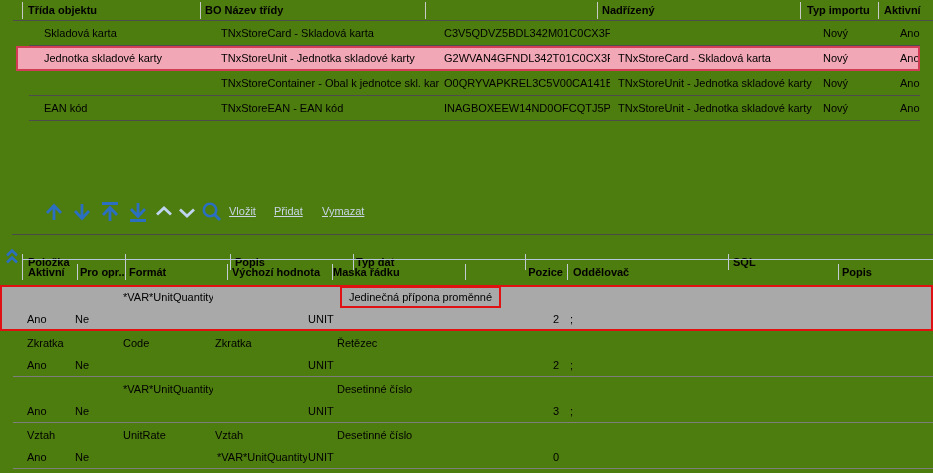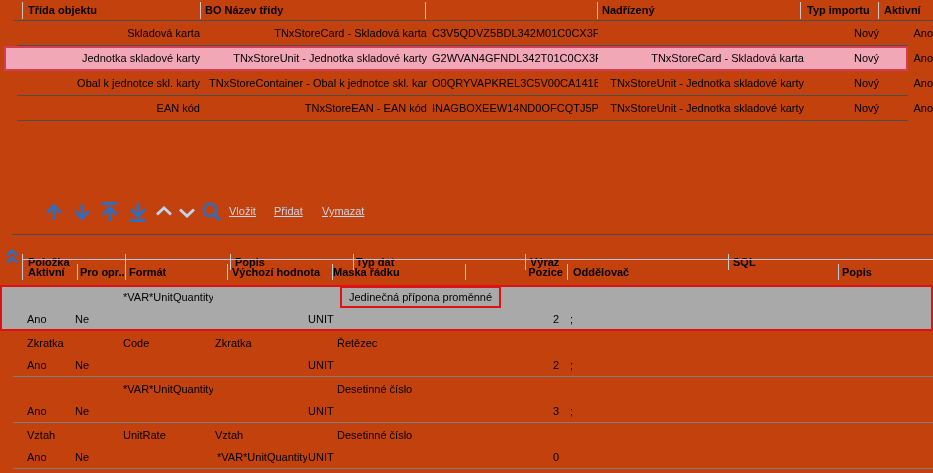--- a/index.html
+++ b/index.html
@@ -1,24 +1,24 @@
 <!DOCTYPE html>
 <html><head>
 <meta charset="utf-8">
 <style>
   html,body{margin:0;padding:0;background:#fff;}
-  #app{position:relative;width:933px;height:473px;background:#c2410c;overflow:hidden;
+  #app{position:relative;width:933px;height:473px;background:#4d7c0f;overflow:hidden;
        font-family:"Liberation Sans",sans-serif;font-size:11px;color:#000;}
   .cell{position:absolute;white-space:nowrap;overflow:hidden;}
   
   #toptable{position:absolute;left:0;top:0;width:933px;height:122px;}
   .t-hdr{position:absolute;left:0;top:0;width:933px;height:21px;}
   .t-hdr .cell{top:0;line-height:21px;font-weight:bold;}
   .t-hdr-line{position:absolute;left:13px;right:0;top:20px;height:1px;background:#4d4d4d;}
-  .t-row{position:absolute;left:4px;width:904px;height:25px;text-align:right;}
+  .t-row{position:absolute;left:16px;width:904px;height:25px;}
   .t-row .cell{top:0;line-height:25px;}
   .t-rowline{position:absolute;left:13px;right:0;bottom:0;height:1px;background:#4d4d4d;}
   .tc1{left:28px;width:168px;} .tc2{left:205px;width:218px;} .tc3{left:428px;width:166px;}
   .tc4{left:602px;width:198px;} .tc5{left:807px;width:68px;} .tc6{left:884px;width:45px;}
   .vsep{position:absolute;width:1px;background:#c9c9c9;top:2px;height:17px;}
   .rowsel-pink{background:#f2a7b6;}
   .selframe{position:absolute;left:0;top:0;right:0;bottom:0;pointer-events:none;}
   .pinkframe{border:2px solid #d23c55;}
   
   #toolbar{position:absolute;left:12px;top:196px;width:933px;height:34px;}
@@ -84,21 +84,20 @@
       <div class="cell tc1">Jednotka skladové karty</div>
       <div class="cell tc2">TNxStoreUnit - Jednotka skladové karty</div>
       <div class="cell tc3">G2WVAN4GFNDL342T01C0CX3FCC</div>
       <div class="cell tc4">TNxStoreCard - Skladová karta</div>
       <div class="cell tc5">Nový</div>
       <div class="cell tc6">Ano</div>
       <div class="selframe pinkframe"></div>
     </div>
 
     <div class="t-row" style="top:71px">
-      <div class="cell tc1">Obal k jednotce skl. karty</div>
       <div class="cell tc2">TNxStoreContainer - Obal k jednotce skl. karty</div>
       <div class="cell tc3">O0QRYVAPKREL3C5V00CA141B44</div>
       <div class="cell tc4">TNxStoreUnit - Jednotka skladové karty</div>
       <div class="cell tc5">Nový</div>
       <div class="cell tc6">Ano</div>
       <div class="t-rowline"></div>
     </div>
 
     <div class="t-row" style="top:96px">
       <div class="cell tc1">EAN kód</div>
@@ -146,21 +145,20 @@
 
     <svg id="collapse-btn" viewBox="0 0 16 22">
       <path d="M3 9.5 L8 4.5 L13 9.5" fill="none" stroke="#2b6fc3" stroke-width="2.6"></path>
       <path d="M3 16.5 L8 11.5 L13 16.5" fill="none" stroke="#2b6fc3" stroke-width="2.6"></path>
     </svg>
 
     <div class="g-h1">
       <div class="cell" style="left:28px;width:92px">Položka</div>
       <div class="cell" style="left:235px;width:112px">Popis</div>
       <div class="cell" style="left:356px;width:160px">Typ dat</div>
-      <div class="cell" style="left:530px;width:190px">Výraz</div>
       <div class="cell" style="left:733px;width:190px">SQL</div>
       <div class="hsep" style="left:22px"></div>
         <div class="hsep" style="left:125px"></div>
       <div class="hsep" style="left:230px"></div>
         <div class="hsep" style="left:353px"></div>
       <div class="hsep" style="left:525px"></div>
         <div class="hsep" style="left:728px"></div>
     </div>
     <div class="g-midline"></div>
     <div class="g-h2">

